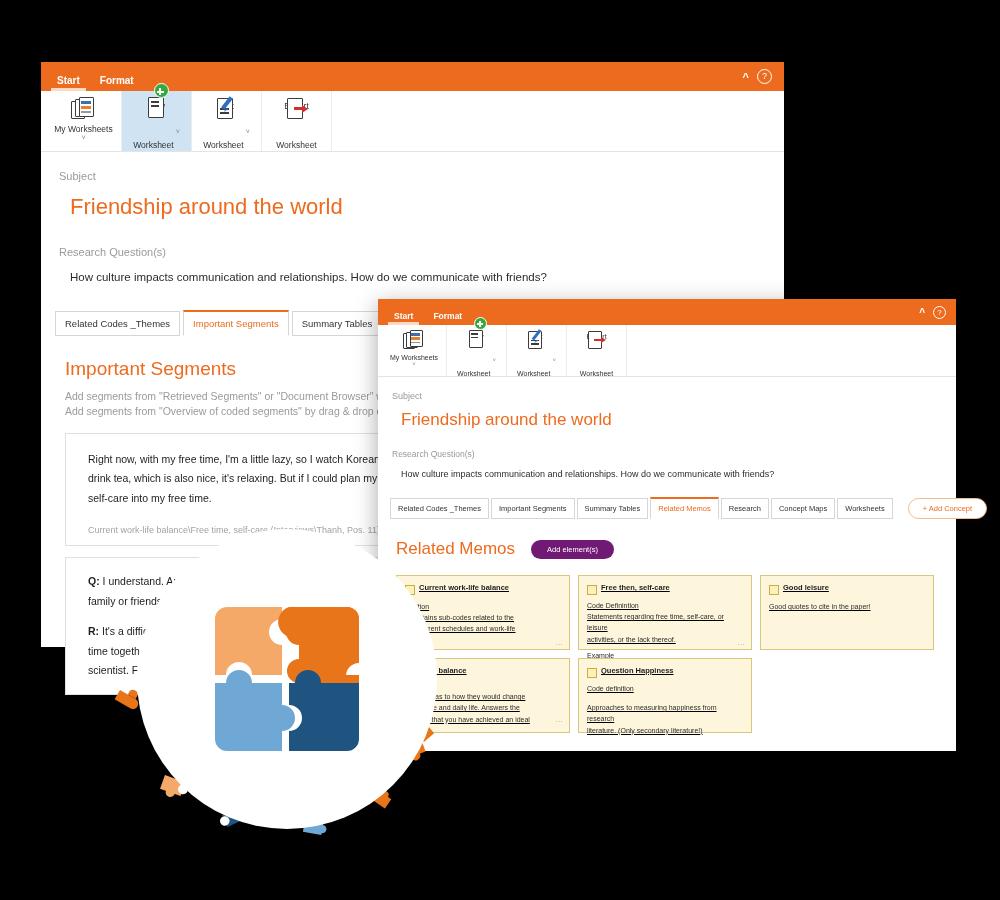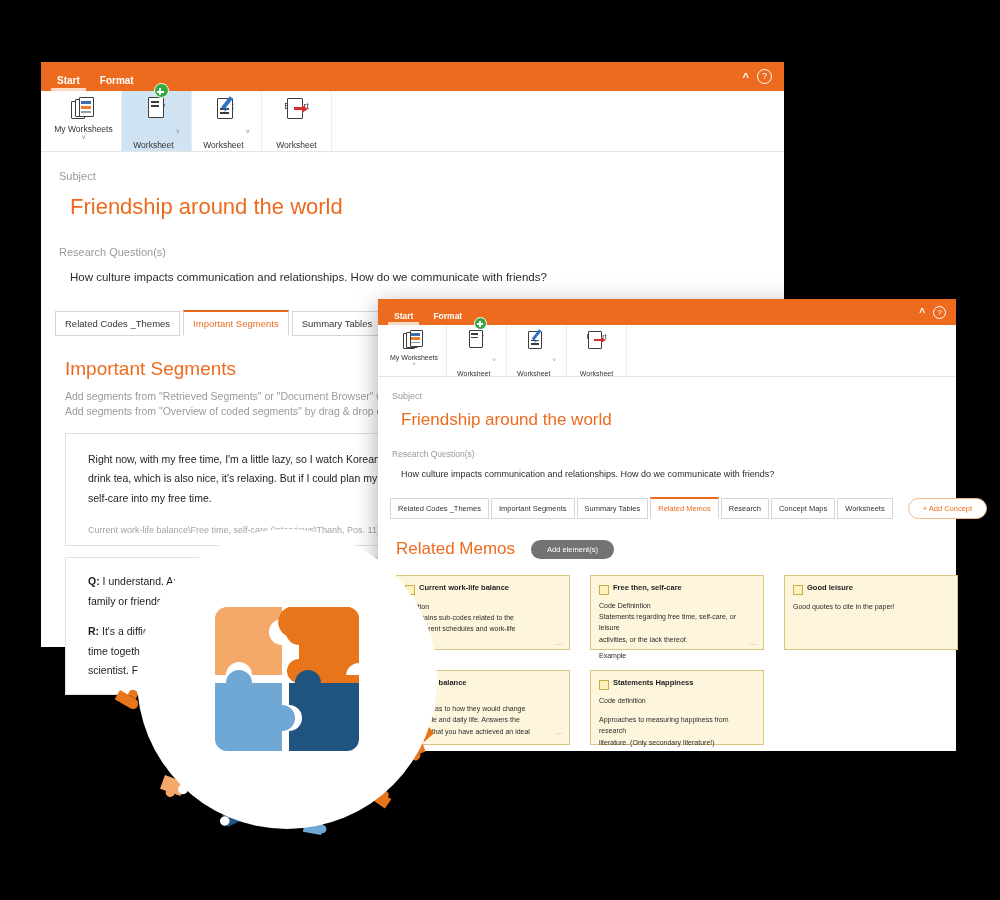--- a/index.html
+++ b/index.html
@@ -38,21 +38,21 @@
   .rq{color:#2b2b2b;}
 
   .tabs{display:flex;align-items:flex-end;}
   .tab{background:#fff;border:1px solid #d6d6d6;color:#333;box-sizing:border-box;
        white-space:nowrap;text-align:center;}
   .tab.on{color:#ed6b1f;border-top:2px solid #ed6b1f;border-bottom-color:#fff;background:#fff;}
   .addsec{border:1px solid #f3b98a;border-radius:999px;color:#ed6b1f;text-align:center;
        white-space:nowrap;background:#fff;}
 
   .secth{color:#ed6b1f;}
-  .pill{background:#737373;color:#fff;border-radius:999px;text-align:center;}
+  .pill{background:#701a75;color:#fff;border-radius:999px;text-align:center;}
 
   .segcard{background:#fff;border:1px solid #e0e0e0;box-sizing:border-box;}
   .segtext{color:#1d1d1d;}
   .segmeta{color:#a3a3a3;}
 
   .memo{background:#fdf6dc;border:1px solid #d9c77e;box-sizing:border-box;position:relative;}
   .memo .mt{font-weight:bold;color:#1d1d1d;}
   .memo .mb{color:#2b2b2b;}
   .memo .sq{position:absolute;background:#fdf0b8;border:1px solid #c9ad4a;}
   .memo .dots{position:absolute;color:#b9a75f;}
@@ -257,21 +257,21 @@
         <div class="tab" style="font-size:7.5px;padding:5px 7px;">Concept Maps</div>
         <div class="tab" style="font-size:7.5px;padding:5px 7px;">Worksheets</div>
         <div class="addsec" style="font-size:7.5px;padding:5px 14px;margin-left:13px;">+ Add Concept</div>
       </div>
 
       <div style="display:flex;align-items:center;gap:16px;margin:20px 0 0 4px;">
         <div class="secth" style="font-size:17px;">Related Memos</div>
         <div class="pill" style="font-size:7.5px;padding:5px 16px;">Add element(s)</div>
       </div>
 
-      <div style="display:grid;grid-template-columns:174px 174px 174px;gap:20px;margin:16px 0 0 4px;">
+      <div style="display:grid;grid-template-columns:174px 174px 174px;gap:8px;margin:16px 0 0 4px;text-decoration:underline;">
 
         <div class="memo" style="height:75px;padding:7px 8px;">
           <div class="sq" style="left:8px;top:9px;width:8px;height:8px;"></div>
           <div class="mt" style="font-size:7.5px;margin-left:14px;">Current work-life balance</div>
           <div class="mb" style="font-size:7px;line-height:1.6;margin-top:9px;">
             <span>efinition</span><br>
             <span>e contains sub-codes related to the</span><br>
             <span>n of current schedules and work-life</span>
           </div>
           <div class="dots" style="right:6px;bottom:2px;font-size:8px;">…</div>
@@ -302,21 +302,21 @@
             <span>on</span><br>
             <span>s' wishes as to how they would change</span><br>
             <span>t schedule and daily life. Answers the</span><br>
             <span>imagine that you have achieved an ideal</span>
           </div>
           <div class="dots" style="right:6px;bottom:8px;font-size:8px;">…</div>
         </div>
 
         <div class="memo" style="height:75px;padding:7px 8px;">
           <div class="sq" style="left:8px;top:9px;width:8px;height:8px;"></div>
-          <div class="mt" style="font-size:7.5px;margin-left:14px;">Statements Happiness</div>
+          <div class="mt" style="font-size:7.5px;margin-left:14px;">Question Happiness</div>
           <div class="mb" style="font-size:7px;line-height:1.6;margin-top:8px;">
             <span>Code definition</span>
           </div>
           <div class="mb" style="font-size:7px;line-height:1.6;margin-top:8px;">
             <span>Approaches to measuring happiness from research</span><br>
             <span>literature. (Only secondary literature!)</span>
           </div>
         </div>
 
       </div>

